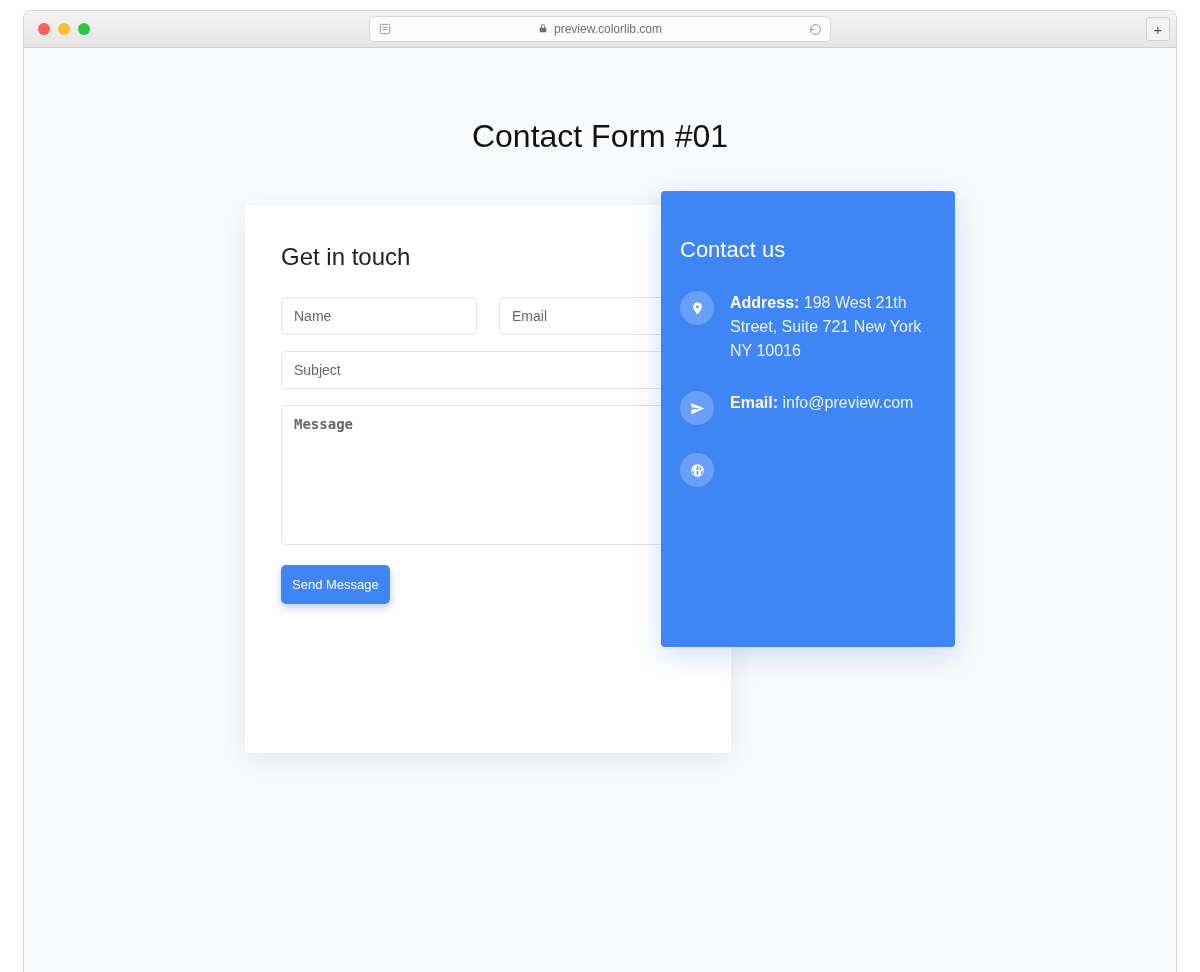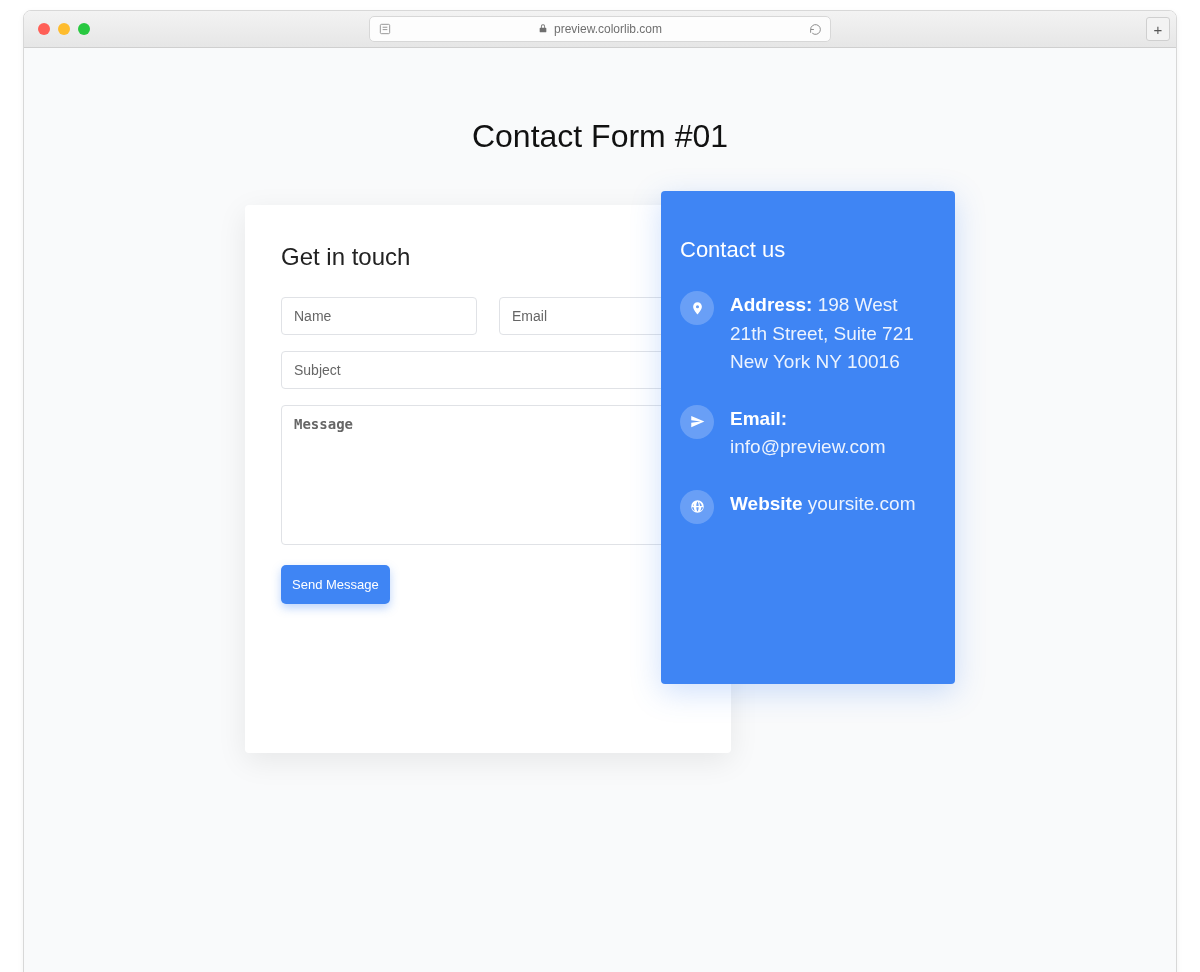--- a/index.html
+++ b/index.html
@@ -129,21 +129,21 @@
   }
   .card-right h3{
     margin:0 0 28px 0;
     font-size:22px;
     font-weight:400;
   }
   .info{
     display:flex;
     gap:16px;
     margin-bottom:28px;
-    font-size:19px;
+    font-size:16px;
     line-height:1.5;
   }
   .info:last-child{margin-bottom:0;}
   .ic{
     width:34px;height:34px;border-radius:50%;background:rgba(255,255,255,.22);
     display:flex;align-items:center;justify-content:center;
     flex-shrink:0;
   }
   .ic svg{width:15px;height:15px;fill:#fff;}
   .info .txt{flex:1;color:rgba(255,255,255,.9);}
@@ -233,22 +233,18 @@
             <span>info@preview.com</span>
           </div>
         </div>
 
         <div class="info">
           <div class="ic">
             <svg viewBox="0 0 24 24">
                 <path d="M12 2a10 10 0 1 0 0 20 10 10 0 0 0 0-20zm6.9 9H16c-.1-2.3-.7-4.4-1.6-6 2.5 1 4.2 3.2 4.5 6zM12 4c1 1.3 1.8 3.7 1.9 7h-3.8c.1-3.3.9-5.7 1.9-7zM7.6 5c-.9 1.6-1.5 3.7-1.6 6H5.1c.3-2.8 2-5 4.5-6h-2zM5.1 13H6c.1 2.3.7 4.4 1.6 6-2.5-1-4.2-3.2-4.5-6zm5 0h3.8c-.1 3.3-.9 5.7-1.9 7-1-1.3-1.8-3.7-1.9-7zm6.3 6c.9-1.6 1.5-3.7 1.6-6h2.9c-.3 2.8-2 5-4.5 6z"></path>
               </svg>
           </div>
-          <div class="txt">
-            <b>Website</b>
-            <span>yoursite.com</span>
-          </div>
         </div>
 
       </div>
     </div>
   </div>
 </div>
 
 </body></html>

